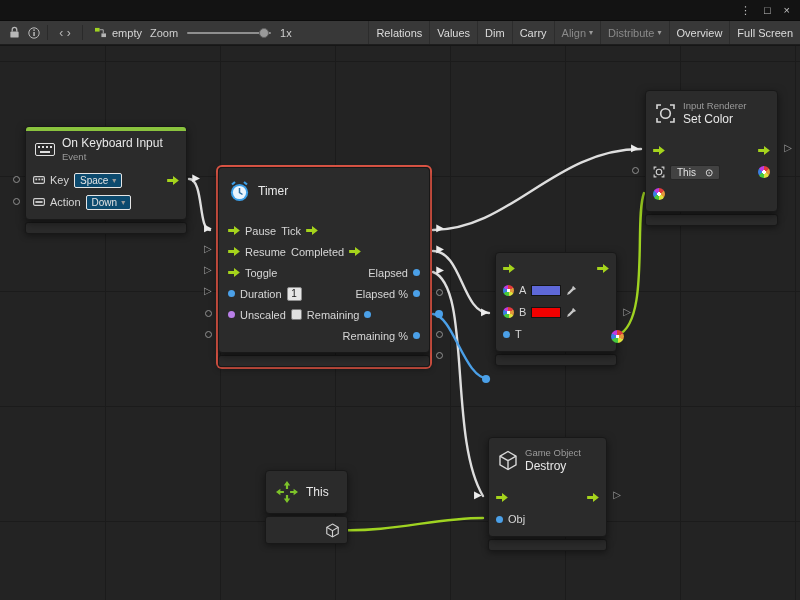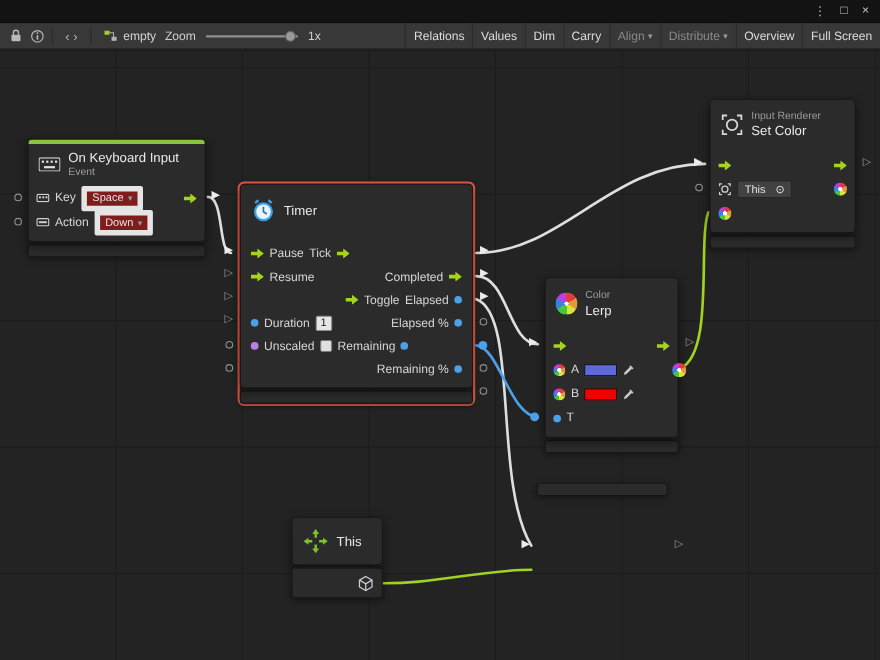--- a/index.html
+++ b/index.html
@@ -41,21 +41,21 @@
   .pg{display:flex;align-items:center;gap:5px}
   .ml{margin-left:auto}
   .fa{width:12px;height:9px;fill:#a5d41c;flex:none}
   .dot{width:7px;height:7px;border-radius:50%;flex:none}
   .dot-blue{background:#4ba0e8}
   .dot-purple{background:#b97fe8}
   .wheel{width:13px;height:13px;border-radius:50%;flex:none;
     background:radial-gradient(circle,#fff 0 1.8px,rgba(0,0,0,0) 2px),
     conic-gradient(#e23b3b 0 60deg,#e2983b 60deg 120deg,#dde23b 120deg 180deg,#46c83e 180deg 240deg,#3b7fe2 240deg 300deg,#c03be2 300deg 360deg)}
   .wheel.lg{width:20px;height:20px}
-  .ddown{display:flex;align-items:center;gap:4px;background:#7f1d1d;border:5px solid #e5e5e5;border-radius:2px;padding:1px 5px;font-size:10px;color:#e4e4e4}
+  .ddown{display:flex;align-items:center;gap:4px;background:#0c4a6e;border:1px solid #e5e5e5;border-radius:2px;padding:1px 5px;font-size:10px;color:#e4e4e4}
   .numbox{width:15px;height:14px;background:#e6e6e6;border:1px solid #8f8f8f;border-radius:2px;color:#151515;font-size:10px;display:flex;align-items:center;justify-content:center}
   .checkbox{width:11px;height:11px;background:#e0e0e0;border:1px solid #7a7a7a;border-radius:2px}
   .swatch{width:30px;height:11px;border:1px solid #141414;flex:none}
   .sw-a{background:#5e68d8}
   .sw-b{background:#f20000}
   .objfield{display:flex;align-items:center;gap:9px;background:#424242;border:1px solid #262626;border-radius:2px;padding:1px 6px;font-size:10px;color:#e2e2e2}
   .ext{position:absolute;font-size:10px;line-height:12px}
   .ext.on{color:#ececec}
   .ext.off{color:#9a9a9a}
   .oport{position:absolute;width:7px;height:7px;border:1px solid #909090;border-radius:50%;background:#232323}
@@ -221,35 +221,35 @@
               </svg>
               <span>Pause</span>
             </span>
           <span class="pg">
               <span>Tick</span>
               <svg class="fa" viewBox="0 0 13 10">
                 <path d="M0 3.2h6.5V0L13 5 6.5 10V6.8H0z"></path>
               </svg>
             </span>
         </div>
-        <div class="row" style="height:21px;justify-content:space-between">
+        <div class="row" style="height:21px;justify-content:flex-start">
           <span class="pg">
               <svg class="fa" viewBox="0 0 13 10">
                 <path d="M0 3.2h6.5V0L13 5 6.5 10V6.8H0z"></path>
               </svg>
               <span>Resume</span>
             </span>
           <span class="pg">
               <span>Completed</span>
               <svg class="fa" viewBox="0 0 13 10">
                 <path d="M0 3.2h6.5V0L13 5 6.5 10V6.8H0z"></path>
               </svg>
             </span>
         </div>
-        <div class="row" style="height:21px;justify-content:flex-end">
+        <div class="row" style="height:21px;justify-content:space-between">
           <span class="pg">
               <svg class="fa" viewBox="0 0 13 10">
                 <path d="M0 3.2h6.5V0L13 5 6.5 10V6.8H0z"></path>
               </svg>
               <span>Toggle</span>
             </span>
           <span class="pg">
               <span>Elapsed</span>
               <span class="dot dot-blue"></span>
             </span>
@@ -295,27 +295,20 @@
     <span class="ext on" style="right:-14px;top:76px">▶</span>
     <span class="ext on" style="right:-14px;top:97px">▶</span>
     <span class="oport" style="right:-13px;top:122px"></span>
     <span class="bport" style="right:-13px;top:143px"></span>
     <span class="oport" style="right:-13px;top:164px"></span>
     <span class="oport" style="right:-13px;top:185px"></span>
   </div>
 
   <div class="node" style="left:495px;top:206px;width:122px">
     <div class="nbody">
-      <div class="nhead" style="height:46px">
-        <span class="wheel lg"></span>
-        <span class="tcol">
-            <span class="ncat">Color</span>
-            <span class="ntitle">Lerp</span>
-          </span>
-      </div>
       <div class="rows" style="padding:4px 7px 6px">
         <div class="row" style="height:22px;justify-content:space-between">
           <svg class="fa" viewBox="0 0 13 10">
               <path d="M0 3.2h6.5V0L13 5 6.5 10V6.8H0z"></path>
             </svg>
           <svg class="fa" viewBox="0 0 13 10">
               <path d="M0 3.2h6.5V0L13 5 6.5 10V6.8H0z"></path>
             </svg>
         </div>
         <div class="row" style="height:22px">
@@ -386,20 +379,46 @@
         </div>
       </div>
     </div>
     <div class="nfooter"></div>
     <span class="ext on" style="left:-14px;top:52px">▶</span>
     <span class="oport" style="left:-13px;top:77px"></span>
     <span class="ext off" style="right:-14px;top:52px">▷</span>
   </div>
 
   <div class="node" style="left:488px;top:391px;width:119px">
+    <div class="nbody">
+      <div class="nhead" style="height:44px">
+        <svg width="20" height="21" viewBox="0 0 20 21">
+            <path d="M10 1.5l8 4.6v8.8l-8 4.6-8-4.6V6.1z" fill="none" stroke="#d8d8d8" stroke-width="1.4"></path>
+            <path d="M2 6.1l8 4.6 8-4.6M10 10.7v8.8" fill="none" stroke="#d8d8d8" stroke-width="1.4"></path>
+          </svg>
+        <span class="tcol">
+            <span class="ncat">Game Object</span>
+            <span class="ntitle">Destroy</span>
+          </span>
+      </div>
+      <div class="rows" style="padding:4px 7px 6px">
+        <div class="row" style="height:22px;justify-content:space-between">
+          <svg class="fa" viewBox="0 0 13 10">
+              <path d="M0 3.2h6.5V0L13 5 6.5 10V6.8H0z"></path>
+            </svg>
+          <svg class="fa" viewBox="0 0 13 10">
+              <path d="M0 3.2h6.5V0L13 5 6.5 10V6.8H0z"></path>
+            </svg>
+        </div>
+        <div class="row" style="height:22px">
+          <span class="dot dot-blue"></span>
+          <span>Obj</span>
+        </div>
+      </div>
+    </div>
     <div class="nfooter"></div>
     <span class="ext on" style="left:-14px;top:52px">▶</span>
     <span class="ext off" style="right:-14px;top:52px">▷</span>
   </div>
 
   <div class="node" style="left:265px;top:424px;width:83px">
     <div class="nbody" style="height:44px;display:flex;align-items:center;gap:8px;padding:0 10px">
       <svg width="22" height="22" viewBox="0 0 22 22">
           <g fill="#7dc32a">
             <path d="M11 0l3.2 4.4h-2.1v3.5H9.9V4.4H7.8z"></path>

